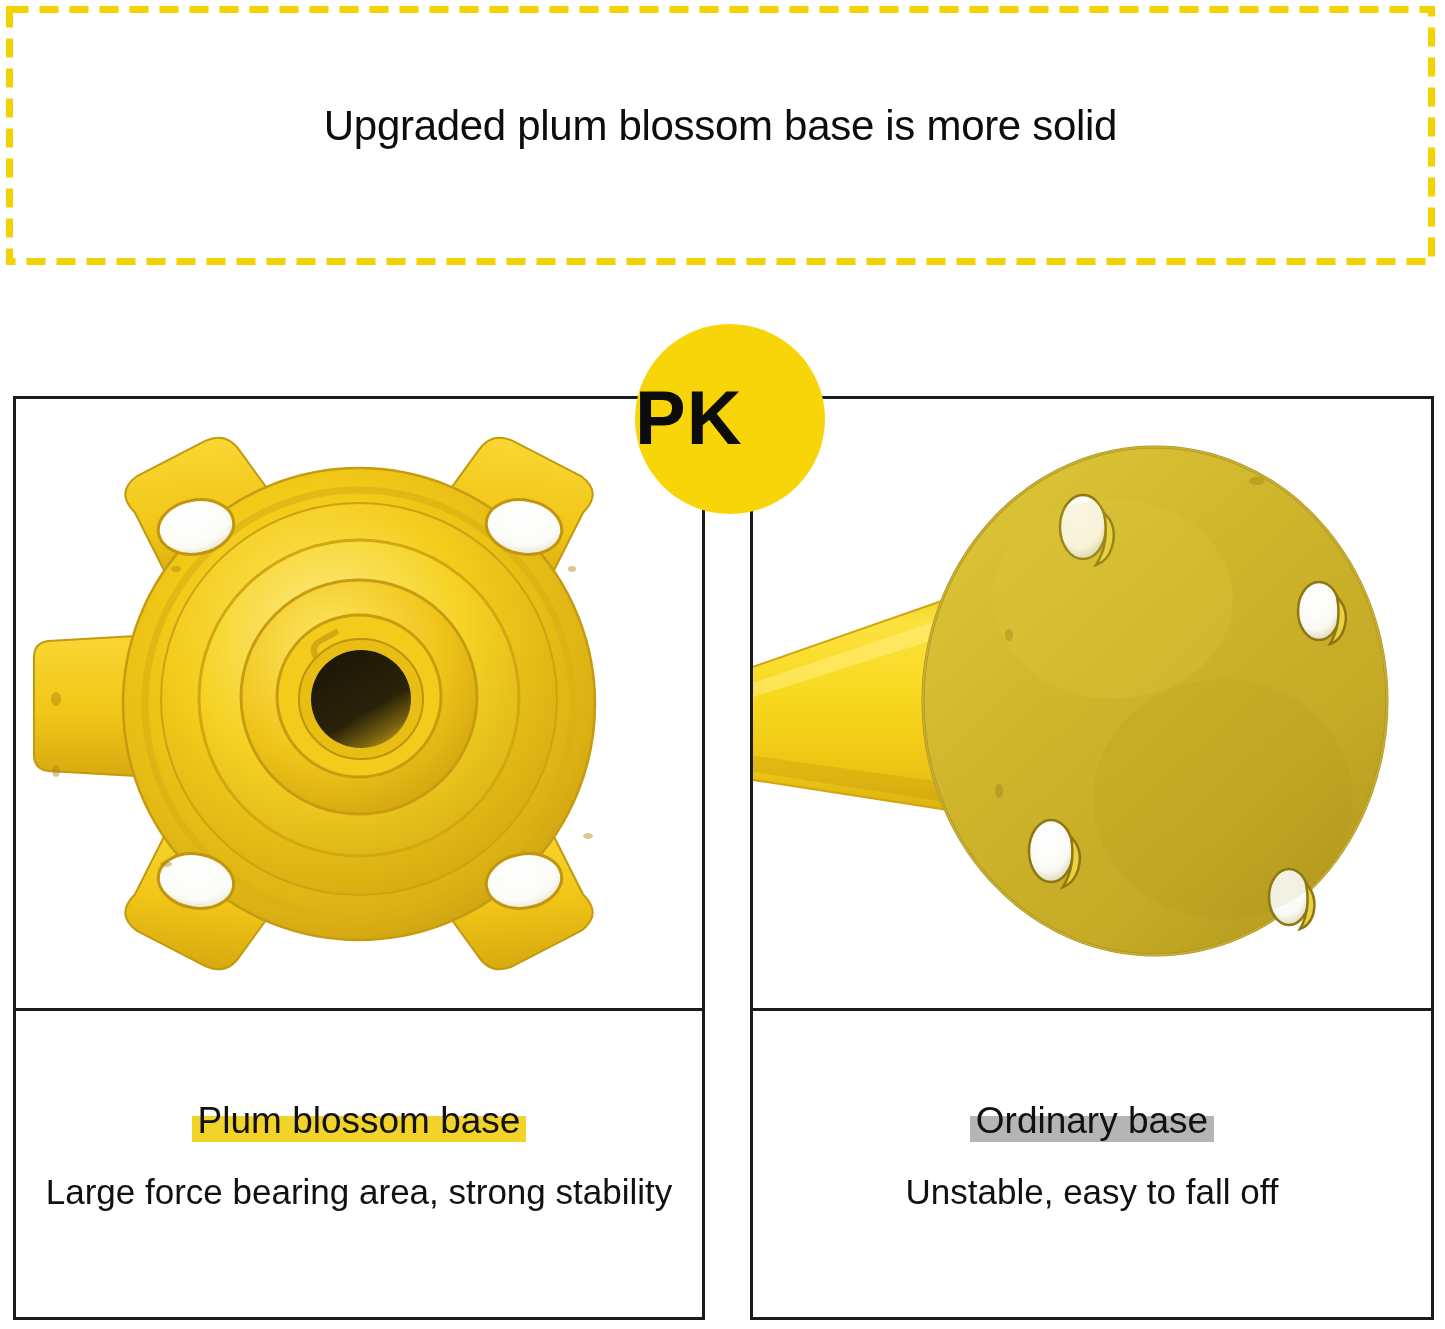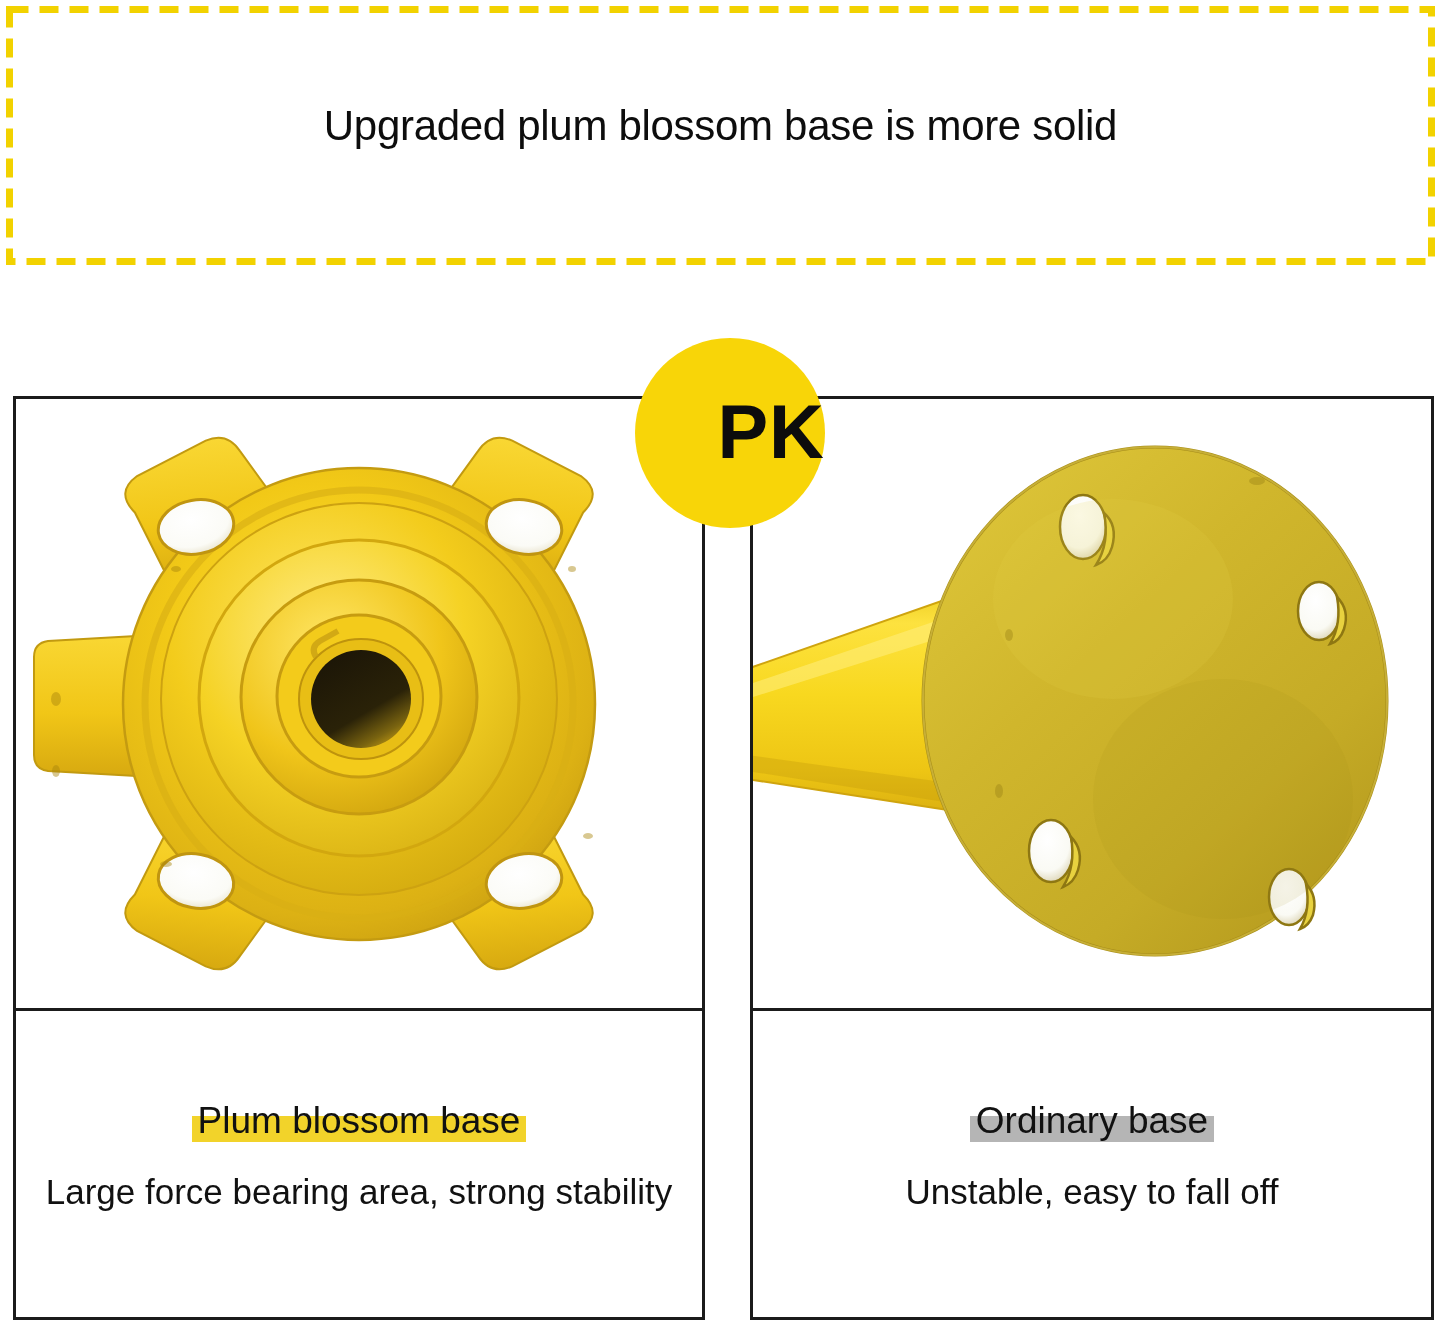--- a/index.html
+++ b/index.html
@@ -112,29 +112,29 @@
     font-size: 35px;
     line-height: 44px;
     color: #111111;
     white-space: nowrap;
   }
 
   
   #pk-badge {
     position: absolute;
     left: 635px;
-    top: 38px;
+    top: 24px;
     width: 190px;
     height: 190px;
     border-radius: 50%;
     background: #F8D508;
     z-index: 20;
     display: flex;
     align-items: center;
-    justify-content: flex-end;
+    justify-content: flex-start;
   }
   #pk-badge-label {
     font-size: 76px;
     line-height: 76px;
     font-weight: 700;
     color: #0c0c0c;
     letter-spacing: 1px;
     transform: translateY(-1px);
   }
 

